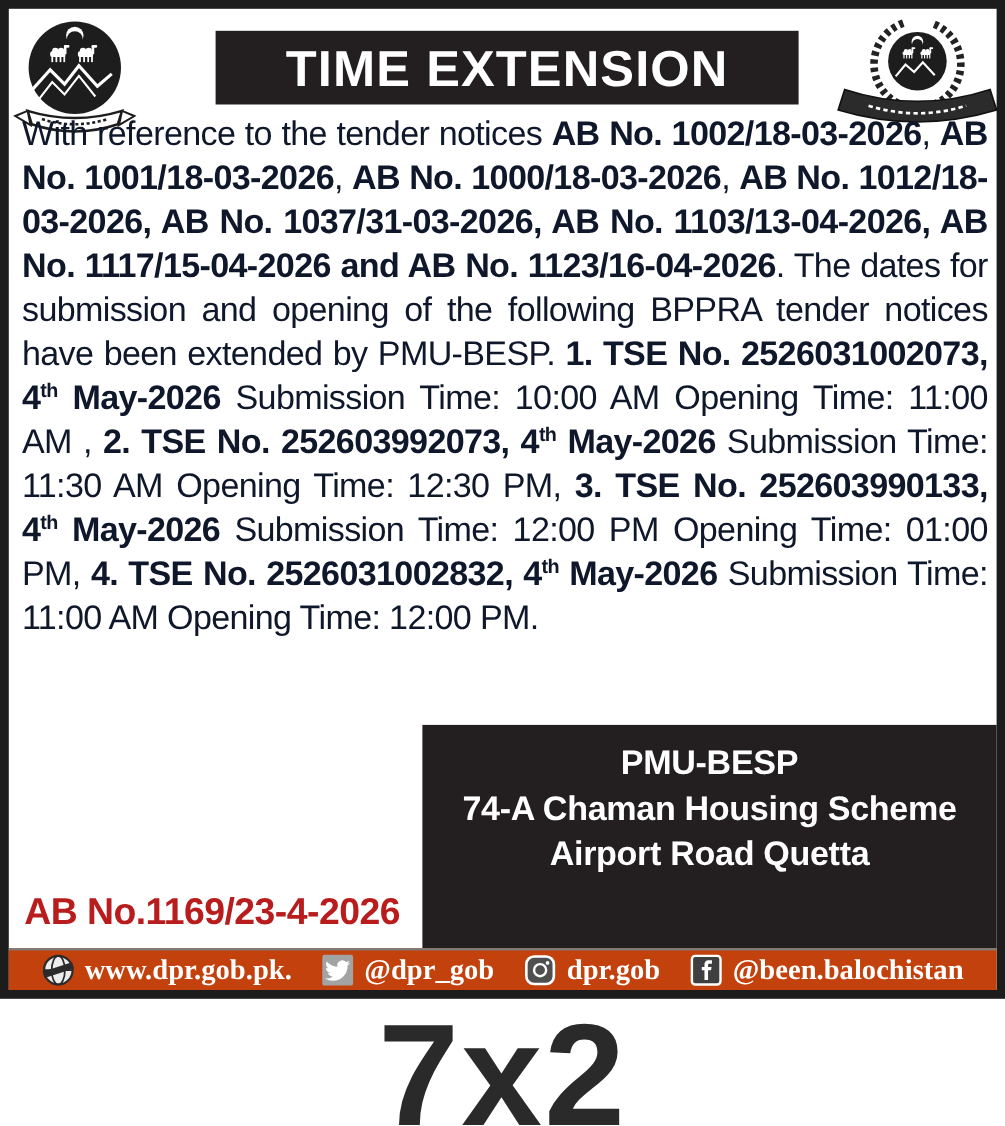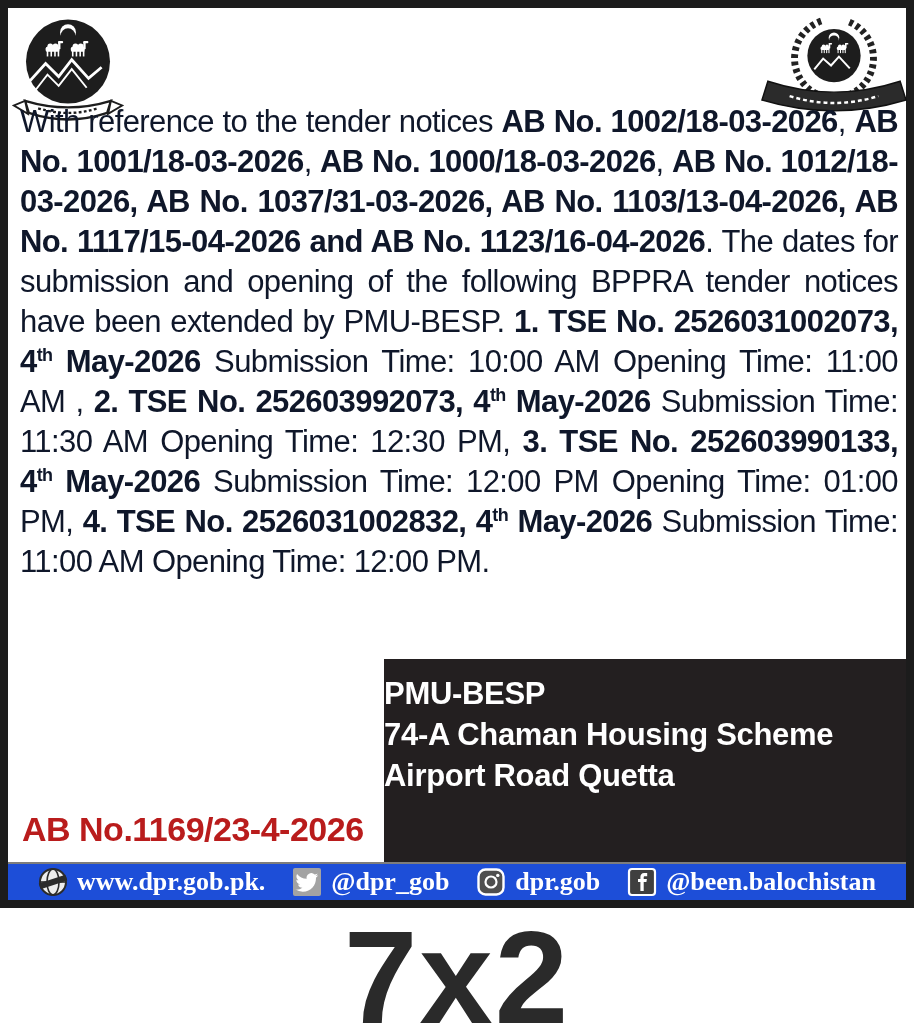--- a/index.html
+++ b/index.html
@@ -21,31 +21,31 @@
 
   
   .notice-text { position:absolute; left:12px; top:94px; width:878px;
                  font-size:31px; line-height:40px; letter-spacing:-0.6px;
                  text-align:justify; color:#0f172a; }
   .notice-text b { font-weight:bold; }
   .notice-text sup { font-size:58%; line-height:0; vertical-align:super; }
 
   
   .contact-box { position:absolute; left:376px; top:651px; width:522px; height:203px;
-                 background:#231f20; color:#ffffff; 
+                 background:#231f20; color:#ffffff; text-align:center;
                  padding-top:14px; font-weight:bold; }
   .contact-box .line { font-size:31px; line-height:41px; letter-spacing:-0.3px; }
 
   
   .ab-number { position:absolute; left:14px; top:802px; font-weight:bold;
                font-size:34px; letter-spacing:-0.5px; color:#b91c1c; }
 
   
   .social-bar { position:absolute; left:0; right:0; bottom:0; height:38px;
-                background:#1d4ed8; border-top:2px solid #7d7d7d;
+                background:#c2410c; border-top:2px solid #7d7d7d;
                 display:flex; align-items:center; justify-content:space-between;
                 padding:0 30px; }
   .social-item { display:flex; align-items:center; gap:9px;
                  color:#ffffff; font-family:"Liberation Serif", serif;
                  font-weight:bold; font-size:26px; white-space:nowrap; }
   .social-item svg { flex:0 0 auto; }
 
   
   .size-label { position:absolute; left:0; right:0; top:912px; text-align:center;
                 font-size:132px; font-weight:bold; letter-spacing:2px;
@@ -77,20 +77,23 @@
       <use href="#camel" transform="translate(33,26)"></use>
       <use href="#camel" transform="translate(60,26)"></use>
       <polyline points="18,72 36,52 50,66 64,48 82,68 96,56" fill="none" stroke="#ffffff" stroke-width="3"></polyline>
       <polyline points="24,82 38,64 50,76 64,58 80,78" fill="none" stroke="#ffffff" stroke-width="2"></polyline>
       <path d="M14 92 Q60 106 106 92 L102 105 Q60 119 18 105 Z" fill="#ffffff" stroke="#1d1d1d" stroke-width="2.5"></path>
       <path d="M14 92 L2 97 L17 106 Z" fill="#ffffff" stroke="#1d1d1d" stroke-width="2"></path>
       <path d="M106 92 L118 97 L103 106 Z" fill="#ffffff" stroke="#1d1d1d" stroke-width="2"></path>
       <path d="M28 100 Q60 110 92 100" fill="none" stroke="#1d1d1d" stroke-width="2.5" stroke-dasharray="3 2.5"></path>
     </svg>
 
+    <div class="title-banner">
+      <span>TIME EXTENSION</span>
+    </div>
 
     <svg class="emblem-right" viewBox="0 0 150 115">
       <path d="M62 13 A40 40 0 1 0 88 13" fill="none" stroke="#222222" stroke-width="7" stroke-dasharray="4 3.5"></path>
       <circle cx="75" cy="48" r="27" fill="#1d1d1d"></circle>
       <circle cx="75" cy="30" r="5.4" fill="#ffffff"></circle>
       <circle cx="75" cy="32.4" r="4.9" fill="#1d1d1d"></circle>
       <use href="#camel" transform="translate(59.5,34) scale(0.62)"></use>
       <use href="#camel" transform="translate(76,34) scale(0.62)"></use>
       <polyline points="55,62 64,51 72,58 80,49 91,61" fill="none" stroke="#ffffff" stroke-width="2"></polyline>
       <path d="M8 74 Q75 96 142 74 L148 93 Q75 115 2 93 Z" fill="#2b2b2b" stroke="#111" stroke-width="1.5"></path>

